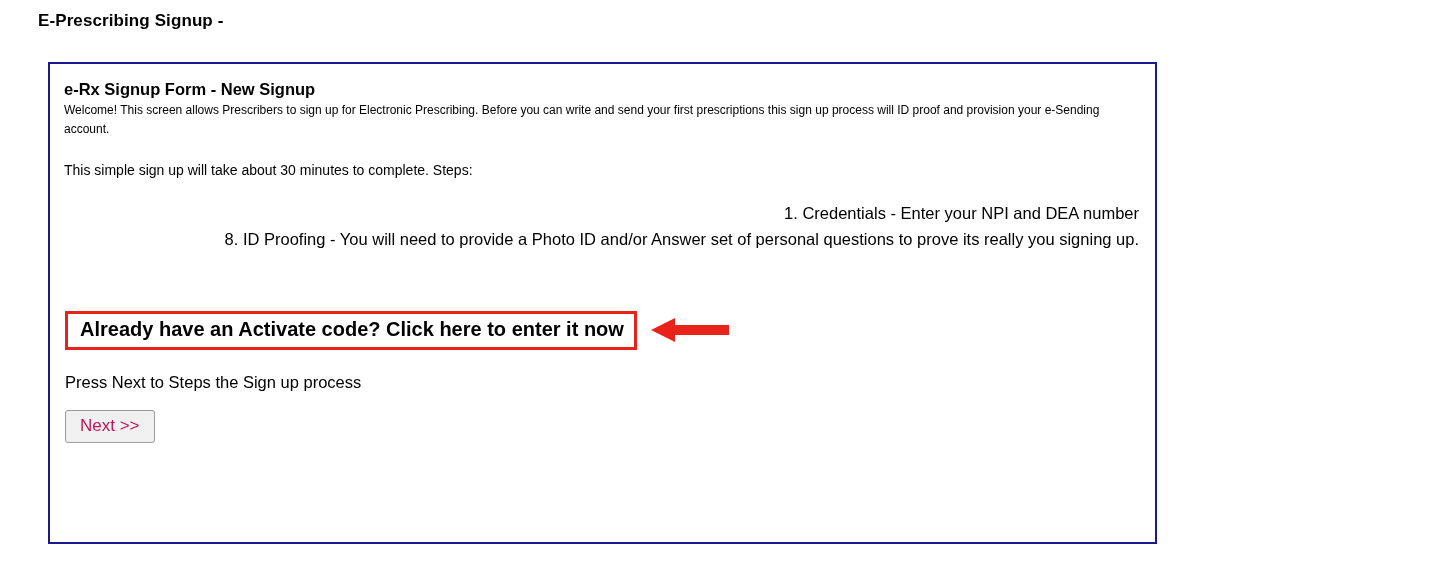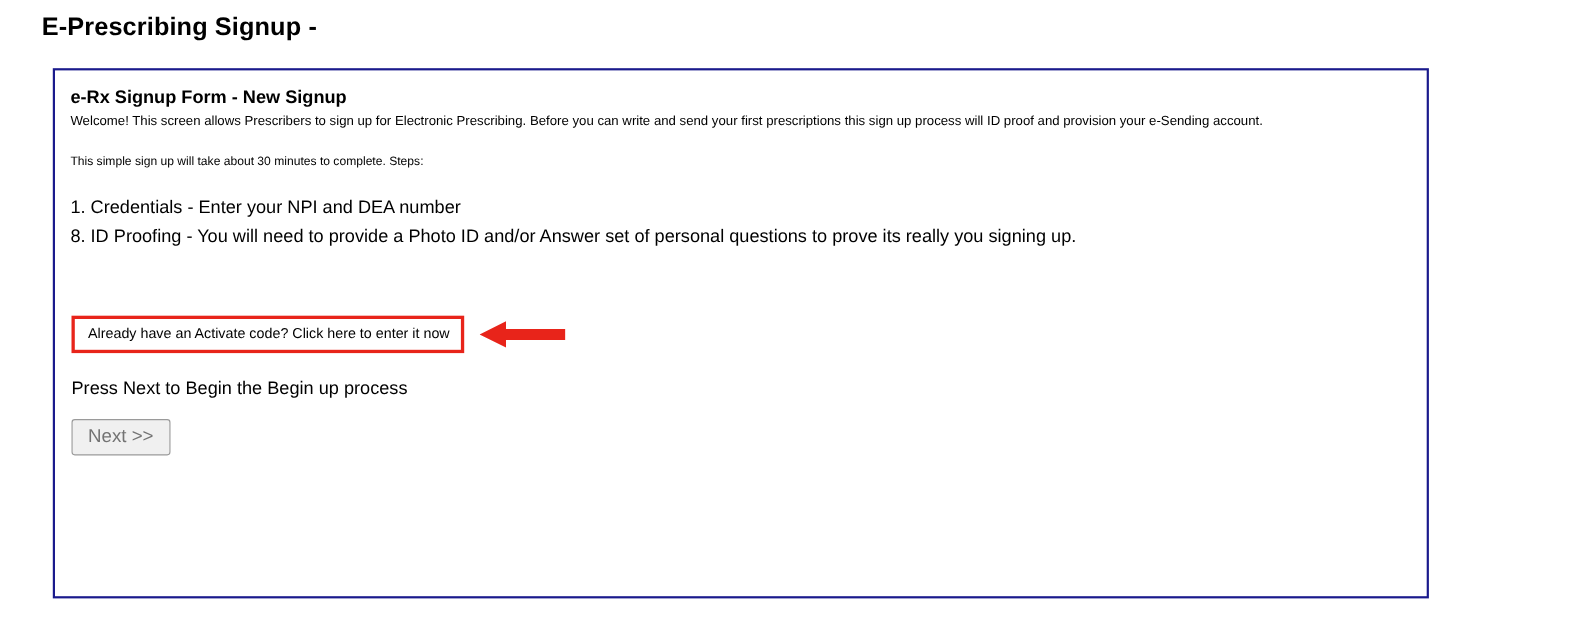--- a/index.html
+++ b/index.html
@@ -8,31 +8,31 @@
     background: #ffffff;
   }
   body {
     width: 1430px;
     height: 580px;
     font-family: "Liberation Sans", sans-serif;
     color: #000000;
     overflow: hidden;
   }
   .page-title {
-    font-size: 23px;
+    font-size: 17px;
     font-weight: bold;
     color: #000000;
     margin: 11px 0 0 38px;
     letter-spacing: 0.1px;
   }
   .form-panel {
     position: absolute;
     left: 48px;
     top: 62px;
-    width: 1251px;
+    width: 1109px;
     height: 482px;
     border: 2px solid #1a1a8c;
     box-sizing: border-box;
     background: #ffffff;
   }
   .panel-inner {
     padding: 14px 16px 0 14px;
   }
   .form-heading {
     font-size: 16.5px;
@@ -43,72 +43,74 @@
   .intro-text {
     font-size: 12px;
     line-height: 1.6;
     margin: 0;
     max-width: 1345px;
   }
   .spacer-sm {
     height: 19px;
   }
   .duration-text {
-    font-size: 11px;
+    font-size: 14px;
     line-height: 1.6;
     margin: 0;
   }
   .steps-list {
     margin: 0;
     padding: 0;
     list-style: none;
+    text-align: right;
   }
   .steps-list li {
     font-size: 16.5px;
     line-height: 1.6;
   }
   .spacer-lg {
     height: 58px;
   }
   .activate-row {
     display: flex;
     align-items: center;
     margin-left: 1px;
   }
   .activate-box {
     border: 3px solid #e8241a;
     padding: 4px 10px 6px 12px;
     display: inline-block;
     box-sizing: border-box;
   }
   .activate-link {
-    font-size: 13px;
+    font-size: 20px;
     color: #000000;
     text-decoration: none;
     white-space: nowrap;
     cursor: pointer;
+    font-weight: bold;
   }
   .arrow-wrap {
     margin-left: 14px;
     display: flex;
     align-items: center;
   }
   .press-next-text {
     font-size: 16.5px;
     margin: 23px 0 0 1px;
   }
   .next-button {
     margin: 18px 0 0 1px;
     font-family: "Liberation Sans", sans-serif;
     font-size: 17px;
     padding: 5px 14px 6px 14px;
     background: #f0f0f0;
     border: 1px solid #9a9a9a;
     border-radius: 3px;
-    color: #737373;
+    color: #be185d;
     cursor: pointer;
     line-height: 1.2;
   }
 </style>
 </head>
 <body>
 
 <div class="page-title">E-Prescribing Signup -</div>
 
 <div class="form-panel">
@@ -128,17 +130,17 @@
       <div class="activate-box">
         <a class="activate-link" href="#">Already have an Activate code?  Click here to enter it now</a>
       </div>
       <span class="arrow-wrap">
         <svg width="78" height="26" viewBox="0 0 78 26" xmlns="http://www.w3.org/2000/svg">
           <polygon points="0,13 24,1 24,8 78,8 78,18 24,18 24,25" fill="#e8241a"></polygon>
         </svg>
       </span>
     </div>
 
-    <p class="press-next-text">Press Next to Begin the Begin up process</p>
+    <p class="press-next-text">Press Next to Steps the Sign up process</p>
 
     <button class="next-button">Next &gt;&gt;</button>
   </div>
 </div>
 
 </body></html>

